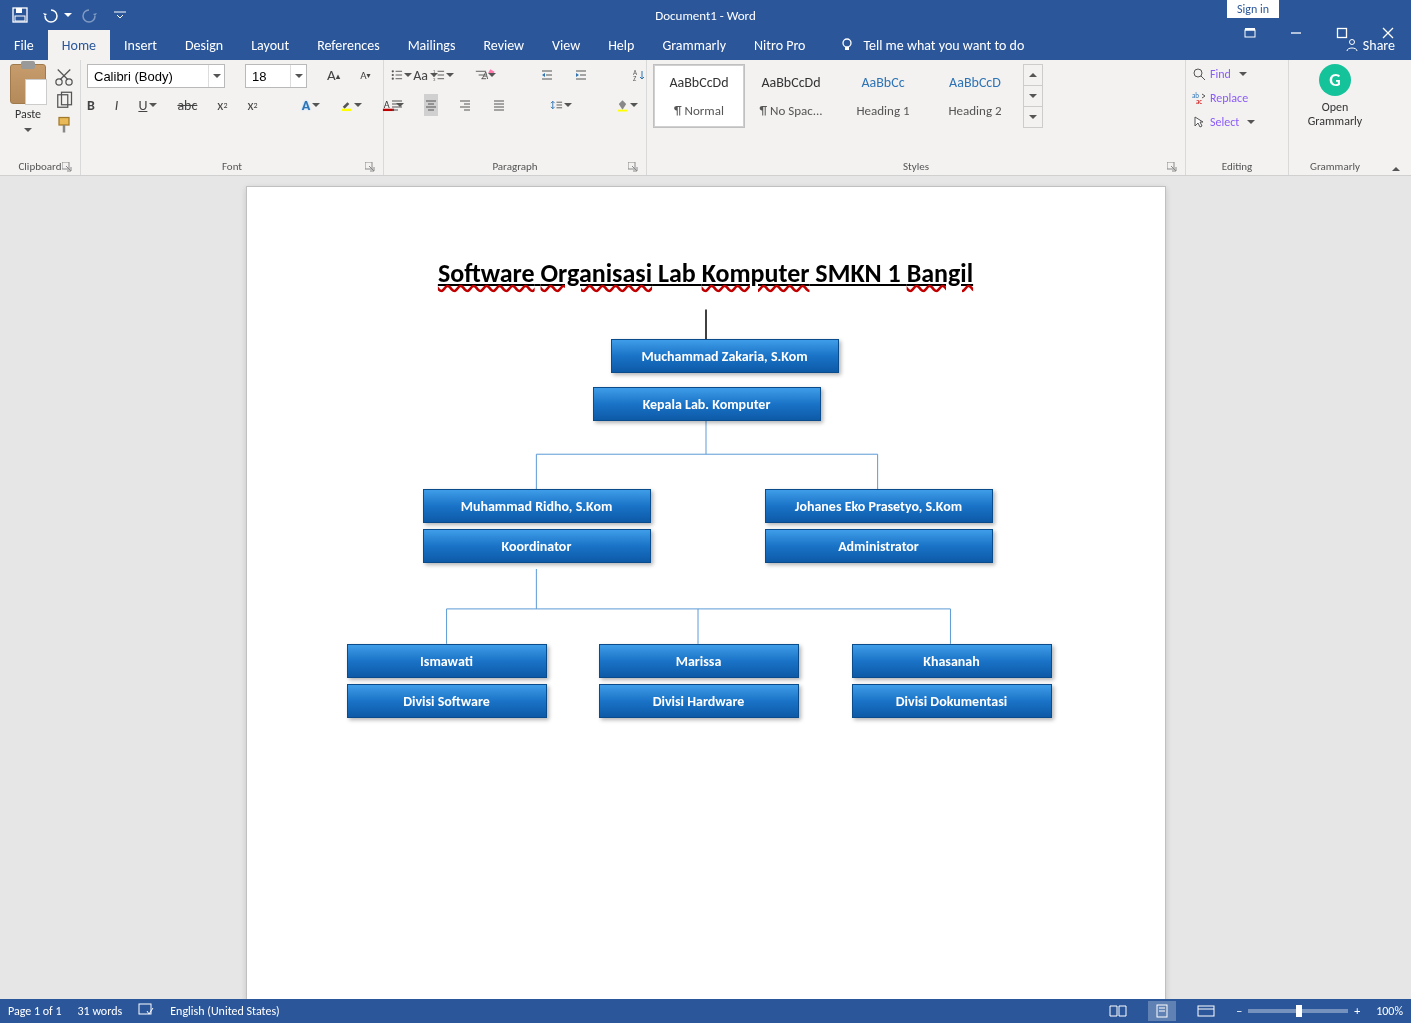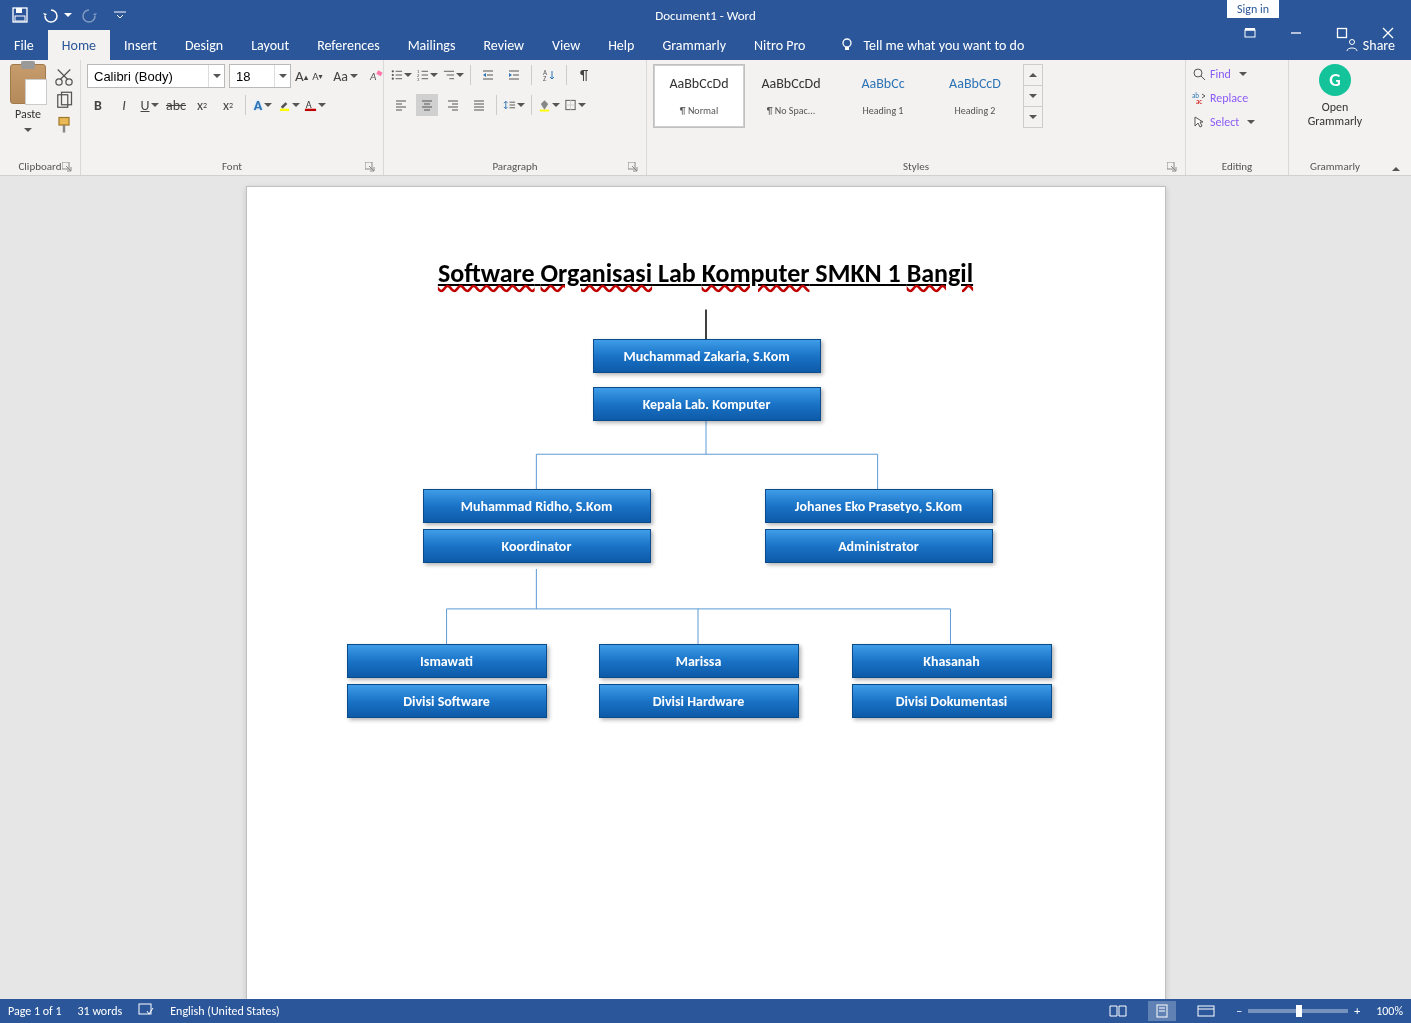--- a/index.html
+++ b/index.html
@@ -37,40 +37,40 @@
 .paste-btn { width: 44px; text-align: center; }
 .paste-icon { width: 36px; height: 40px; margin: 0 auto; background: linear-gradient(180deg,#c69c6d,#b58a5a); border: 1px solid #a07a4a; position: relative; border-radius: 3px; }
 .paste-icon::before { content:""; position:absolute; top:-4px; left:10px; width:14px; height:8px; background:#999; border-radius:2px; }
 .paste-icon::after { content:""; position:absolute; bottom:-2px; right:-2px; width:20px; height:24px; background:#fff; border:1px solid #ccc; }
 .paste-label { font-size: 12px; color: #333; margin-top: 3px; }
 .clip-side { display: flex; flex-direction: column; gap: 6px; padding-top: 4px; }
 .clip-side .small-icon { width: 20px; height: 18px; display:flex; align-items:center; justify-content:center; }
 
 
 .font-body { display: flex; flex-direction: column; gap: 6px; width: 290px; }
-.font-row { display: flex; align-items: center; gap: 4px; }
+.font-row { display: flex; align-items: flex-start; gap: 20px; }
 .combobox { display: flex; align-items: center; border: 1px solid #b9b9b9; background: #fff; height: 24px; }
 .combobox input { border: 0; outline: 0; padding: 0 6px; font-size: 13px; height: 22px; background: transparent; }
 .combobox .dd { width: 16px; display:flex; align-items:center; justify-content:center; border-left: 1px solid #ddd; height: 100%; }
 .fname { width: 120px; }
 .fsize { width: 44px; }
 .rb { width: 22px; height: 22px; display: flex; align-items: center; justify-content: center; color: #444; font-size: 14px; }
 .rb svg { width: 14px; height: 14px; }
 .sep { width:1px; height:20px; background:#ccc; margin: 0 2px; }
 
 
 .para-body { display:flex; flex-direction:column; gap:8px; width: 250px; }
 
 
 .styles-body { display:flex; align-items:center; gap: 0; }
 .style-tile { width: 92px; height: 64px; border: 1px solid transparent; display:flex; flex-direction:column; align-items:center; justify-content:center; cursor:default; }
 .style-tile.selected { border: 1px solid #c0c0c0; background:#fff; box-shadow: inset 0 0 0 1px #d0d0d0; }
 .style-preview { font-size: 14px; color:#333; }
 .style-preview.h1, .style-preview.h2 { color:#2e74b5; font-size:14px; }
-.style-name { font-size: 10px; color:#555; margin-top:12px; }
+.style-name { font-size: 13px; color:#555; margin-top:12px; }
 .styles-scroll { width: 20px; display:flex; flex-direction:column; border:1px solid #ccc; height:64px; margin-left:2px; }
 .styles-scroll > div { flex:1; display:flex; align-items:center; justify-content:center; border-bottom:1px solid #ccc; }
 .styles-scroll > div:last-child { border-bottom:0; }
 
 
 .editing-body { display:flex; flex-direction:column; gap:4px; width: 90px; font-size:12px; color:#8b5cf6; }
 .editing-body > div { display:flex; align-items:center; gap:4px; height:20px; }
 
 
 .gram-body { width: 80px; display:flex; flex-direction:column; align-items:center; justify-content:center; gap:4px; }
@@ -526,21 +526,21 @@
         <line x1="290" y1="145" x2="632" y2="145" stroke="#5b9bd5"></line>
         <line x1="290" y1="145" x2="290" y2="180" stroke="#5b9bd5"></line>
         <line x1="632" y1="145" x2="632" y2="180" stroke="#5b9bd5"></line>
         <line x1="290" y1="260" x2="290" y2="300" stroke="#5b9bd5"></line>
         <line x1="200" y1="300" x2="705" y2="300" stroke="#5b9bd5"></line>
         <line x1="200" y1="300" x2="200" y2="335" stroke="#5b9bd5"></line>
         <line x1="452" y1="300" x2="452" y2="335" stroke="#5b9bd5"></line>
         <line x1="705" y1="300" x2="705" y2="335" stroke="#5b9bd5"></line>
       </svg>
 
-      <div class="box" style="left:346px; top:30px;text-align:center;">Muchammad Zakaria, S.Kom</div>
+      <div class="box" style="left:364px; top:30px;text-align:center;">Muchammad Zakaria, S.Kom</div>
       <div class="box" style="left:346px; top:70px;margin-top:8px;">Kepala Lab. Komputer</div>
 
       <div class="box" style="left:176px; top:180px;">Muhammad Ridho, S.Kom</div>
       <div class="box" style="left:176px; top:220px;">Koordinator</div>
       <div class="box" style="left:518px; top:180px;">Johanes Eko Prasetyo, S.Kom</div>
       <div class="box" style="left:518px; top:220px;">Administrator</div>
 
       <div class="box small" style="left:100px; top:335px;">Ismawati</div>
       <div class="box small" style="left:100px; top:375px;">Divisi  Software</div>
       <div class="box small" style="left:352px; top:335px;">Marissa</div>

